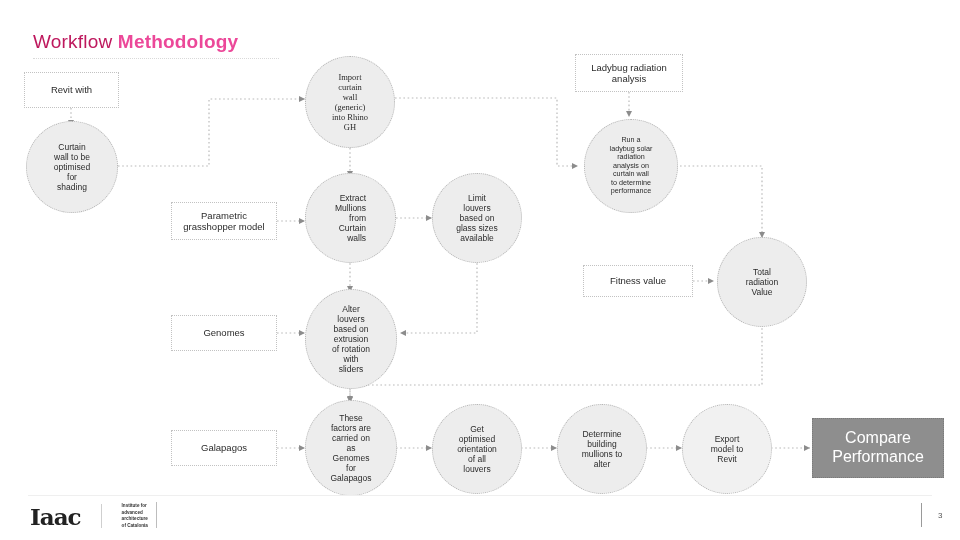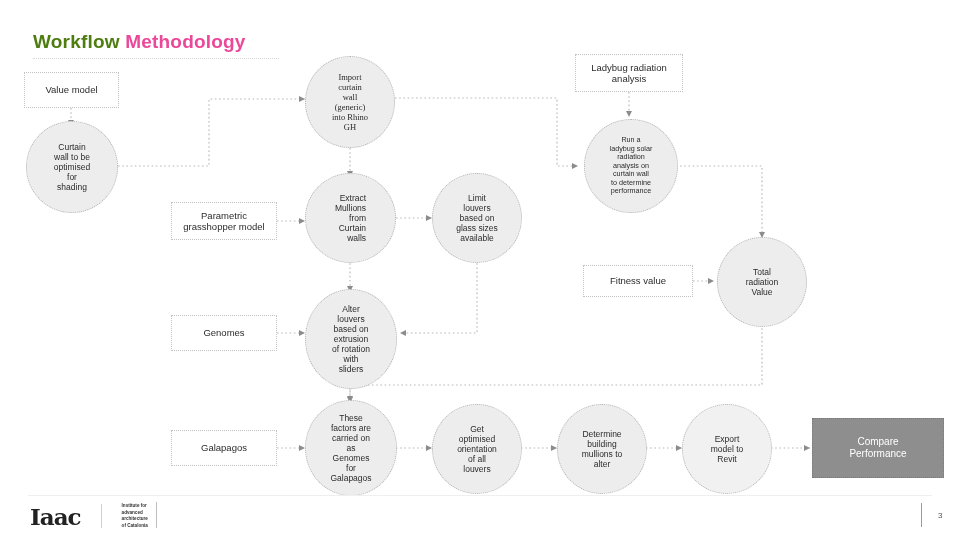--- a/index.html
+++ b/index.html
@@ -8,21 +8,21 @@
     font-family:"Liberation Sans","DejaVu Sans",sans-serif;
     overflow:hidden;position:relative;
   }
   #stage{position:absolute;left:0;top:0;width:960px;height:540px;}
 
   
   .title{
     position:absolute;left:33px;top:31px;
     font-size:19px;letter-spacing:.2px;white-space:nowrap;
   }
-  .title .t-light{color:#4d7c0f;font-weight:700;}
+  .title .t-light{color:#be185d;font-weight:400;}
   .title .t-dark{color:#ec4899;font-weight:600;}
   .title-rule{
     position:absolute;left:33px;top:58px;width:246px;height:0;
     border-top:1px dotted #d9d9d9;
   }
 
   
   #links{position:absolute;left:0;top:0;width:960px;height:540px;}
 
   
@@ -41,21 +41,21 @@
   }
   .circle.light{background:#f1f1f1;}
   .box{
     background:#ffffff;
     border:1.3px dotted #c2c2c2;
     font-size:9.5px;
     padding:4px 6px;
   }
   .box.solid-fill{
     background:#8e8e8e;color:#ffffff;border:1.3px dotted #7a7a7a;
-    font-size:10px;
+    font-size:16px;
   }
   .free-label{
     position:absolute;text-align:center;color:#2b2b2b;
     font-size:11.5px;line-height:1.3;white-space:pre-line;
   }
 
   
   .footer-rule{
     position:absolute;left:28px;top:495px;width:904px;height:0;
     border-top:1px solid #efefef;
@@ -127,21 +127,21 @@
       <path d="M396,448 L432,448" marker-end="url(#ah)"></path>
 
       <path d="M521,448 L557,448" marker-end="url(#ah)"></path>
 
       <path d="M646,448 L682,448" marker-end="url(#ah)"></path>
 
       <path d="M771,448 L810,448" marker-end="url(#ah)"></path>
     </g>
   </svg>
 
-  <div class="node box" style="left:24px;  top:72px;  width:95px;  height:36px;">Value model</div>
+  <div class="node box" style="left:24px;  top:72px;  width:95px;  height:36px;">Revit with</div>
 
   <div class="node circle" style="left:26px;  top:121px; width:92px;  height:92px;">Curtain
 wall to be
 optimised
 for
 shading</div>
 
   <div class="node circle" style="left:305px; top:56px;  width:90px;  height:92px;font-family:Liberation Serif, serif;">Import
 curtain
 wall

